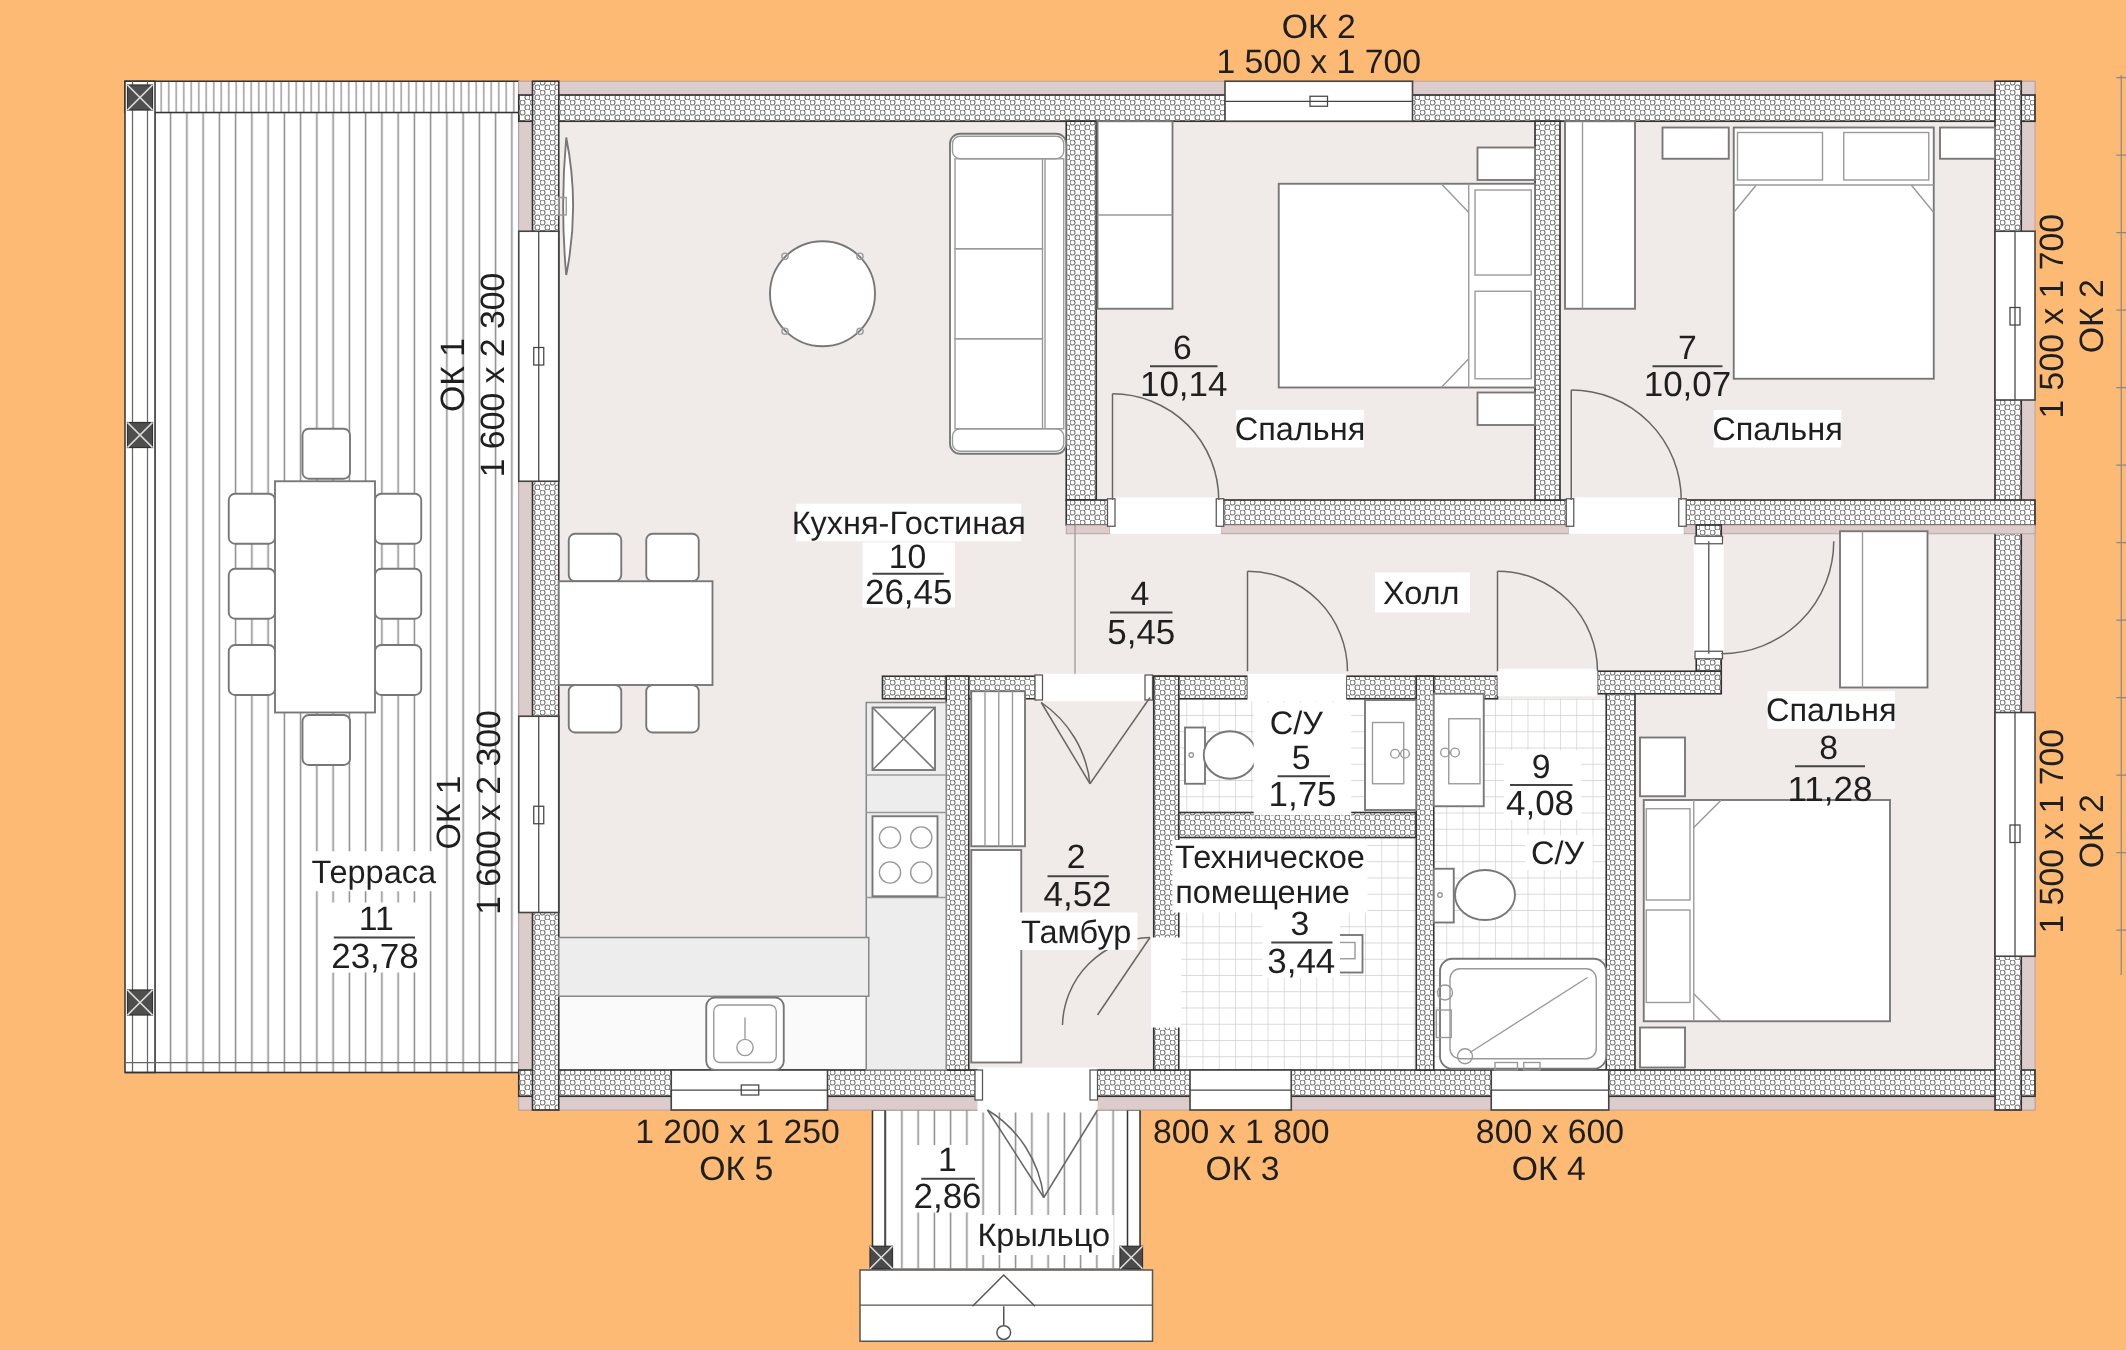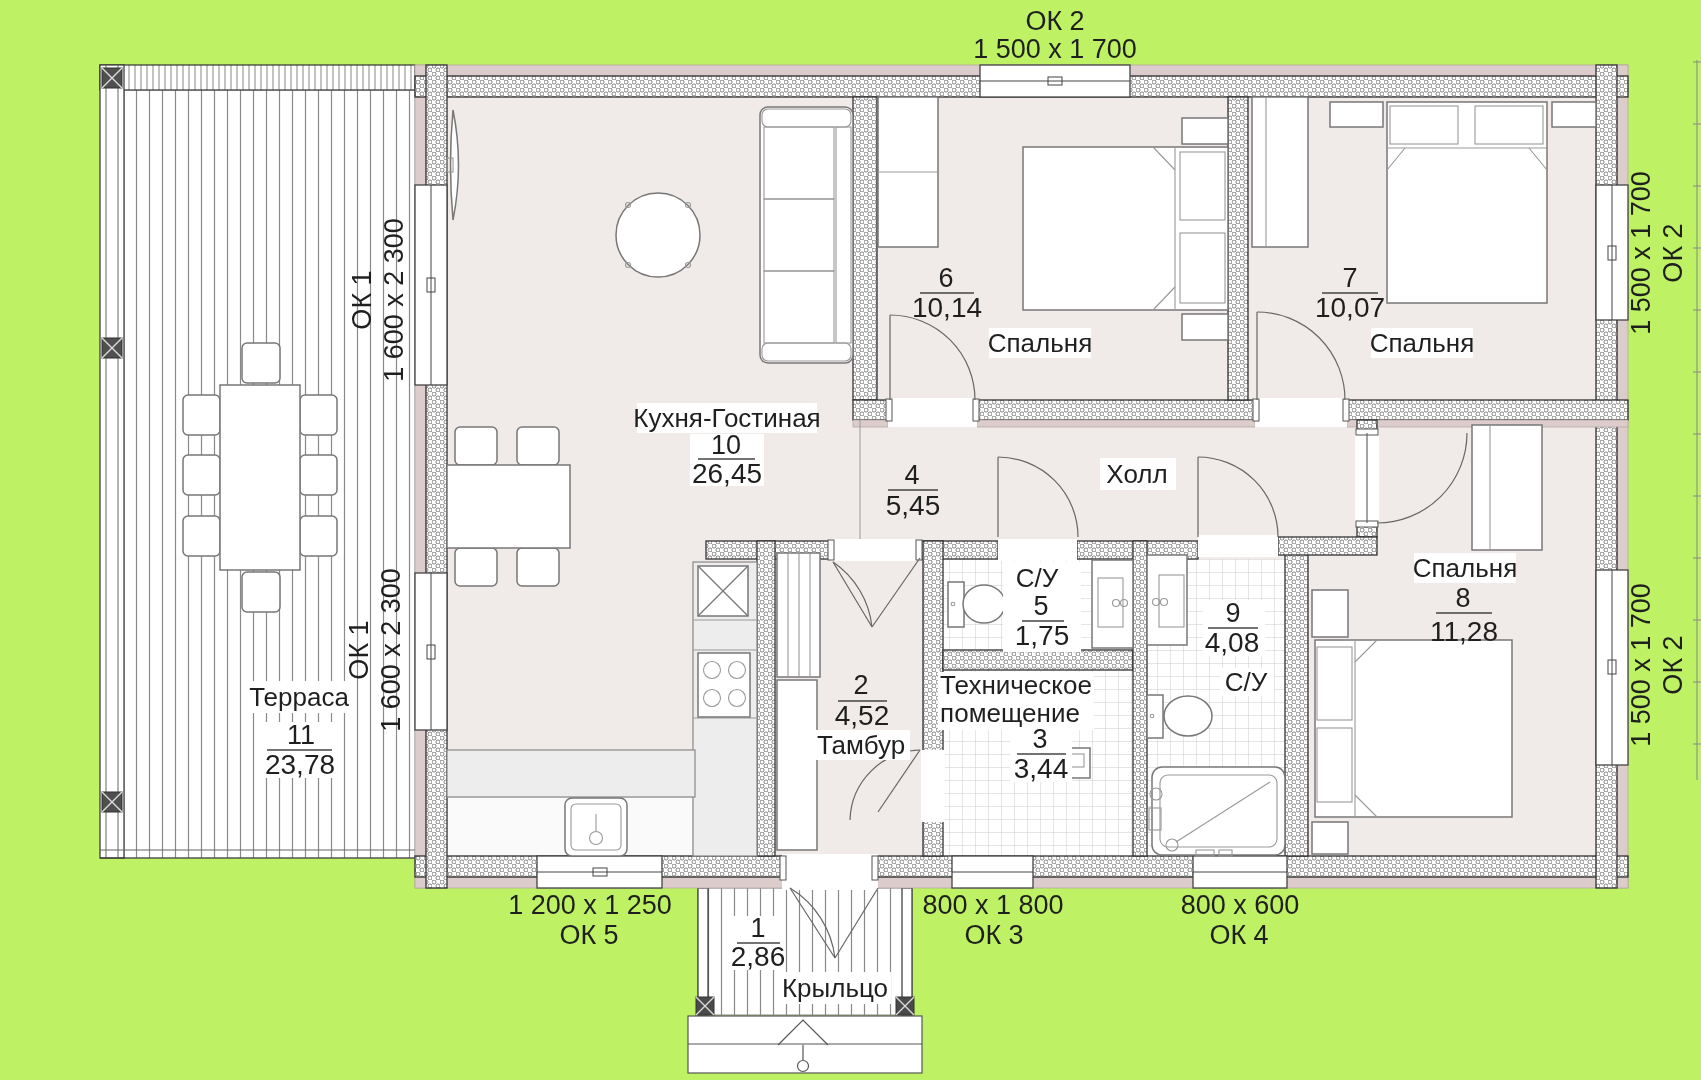--- a/index.html
+++ b/index.html
@@ -1,16 +1,16 @@
 <!DOCTYPE html>
 <html><head>
 <meta charset="utf-8">
 <style>
   html,body{margin:0;padding:0;background:#fff;}
-  .stage{position:relative;width:1701px;height:1080px;background:#bef264;overflow:hidden;
+  .stage{position:relative;width:1701px;height:1080px;background:#fdba74;overflow:hidden;
          font-family:"Liberation Sans",sans-serif;}
   svg text{font-family:"Liberation Sans",sans-serif;fill:#1f1f1f;}
   text.nm{font-size:26px;}
   text.num{font-size:27px;}
   text.ar{font-size:28px;}
   text.win{font-size:27px;}
   .w{fill:url(#ins);stroke:#333;stroke-width:1.3;}
   .pk{fill:#dccccc;stroke:#b3a0a0;stroke-width:.7;}
   .gap{fill:#fff;stroke:none;}
   .jb{fill:#fff;stroke:#555;stroke-width:1;}

